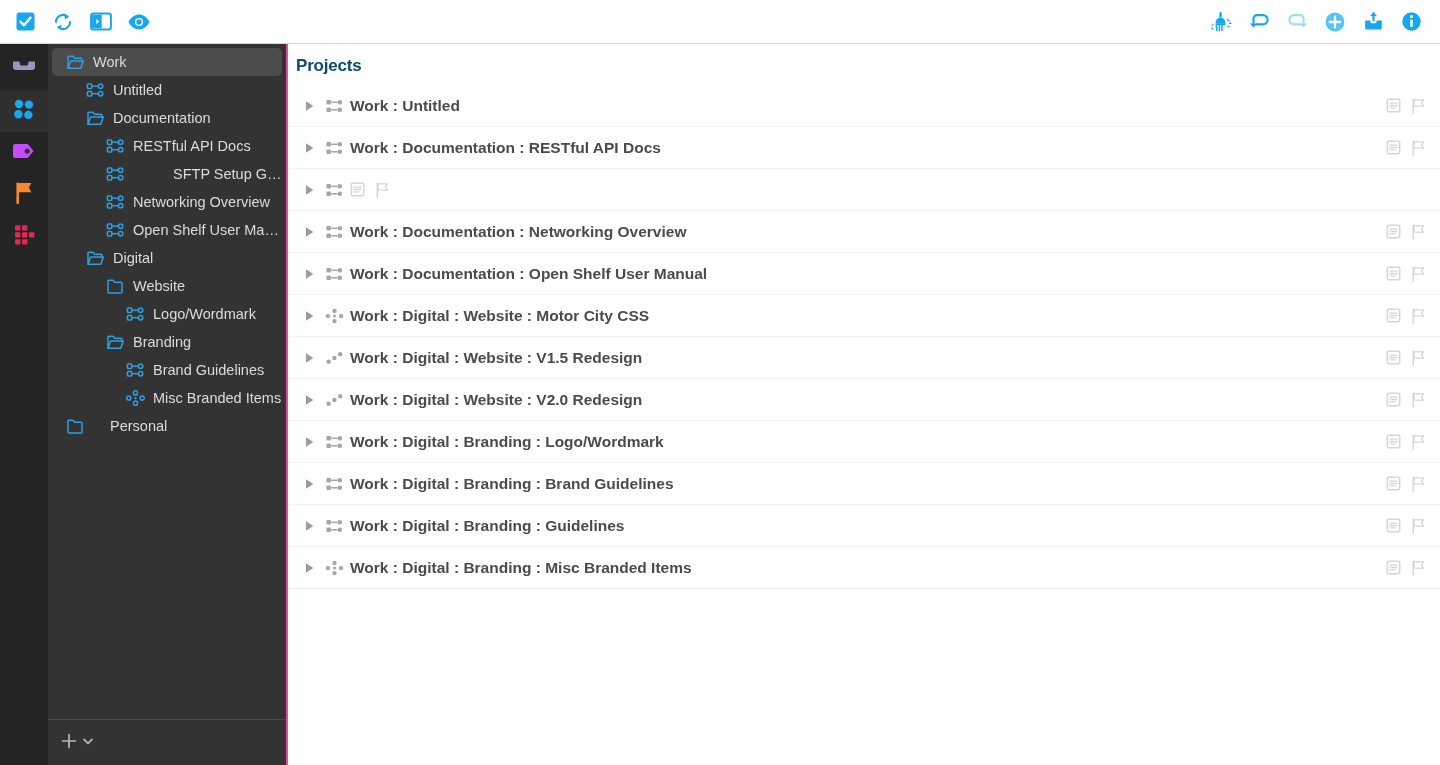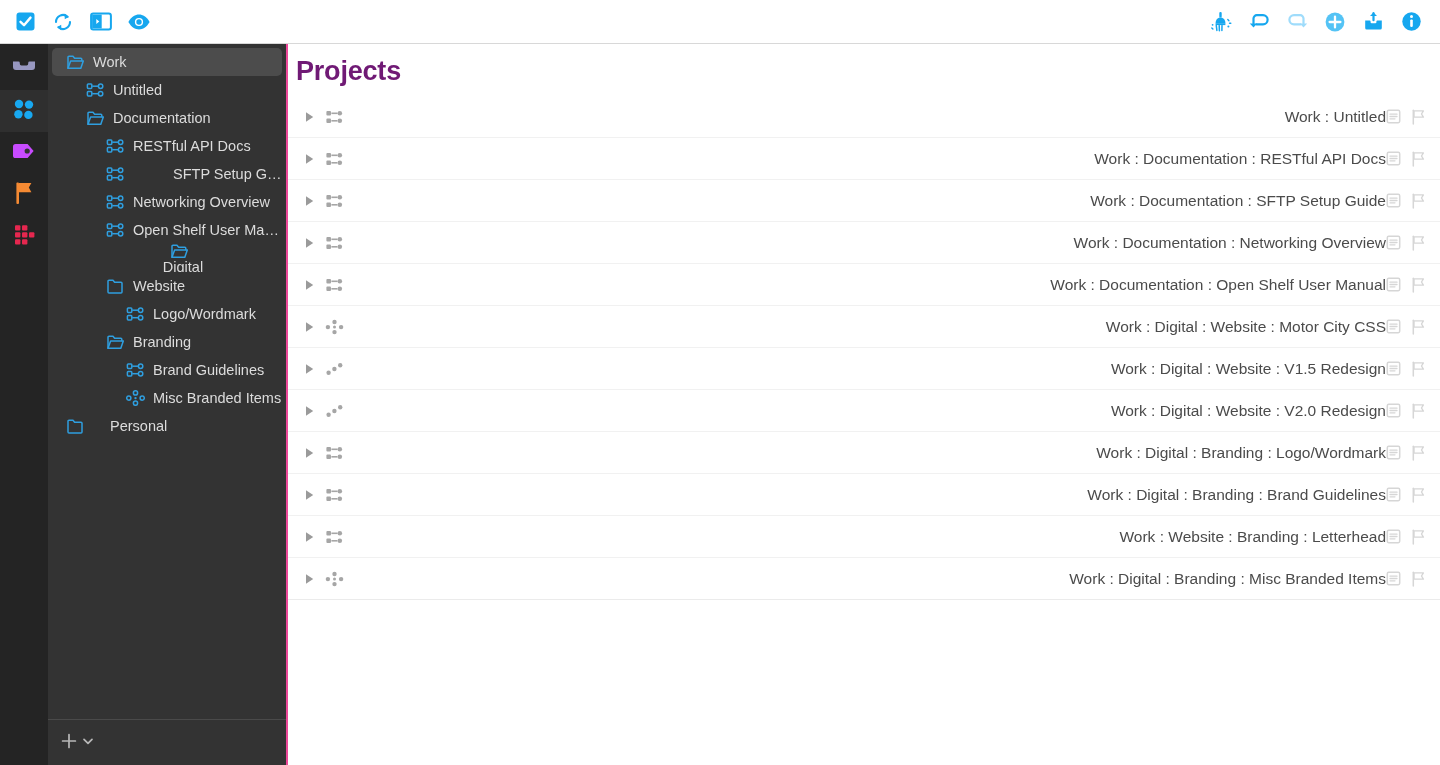--- a/index.html
+++ b/index.html
@@ -88,23 +88,23 @@
 
   
   .main {
     flex: 1;
     background: #ffffff;
     display: flex; flex-direction: column;
     min-width: 0;
     overflow: hidden;
   }
   .main-title {
-    font-size: 27px;
+    font-size: 17px;
     font-weight: bold;
-    color: #701a75;
+    color: #0c4a6e;
     padding: 12px 0 9px 8px;
     letter-spacing: -0.2px;
   }
   .list { flex: 1; overflow: hidden; }
   .row {
     height: 43px;
     display: flex; align-items: center;
     border-top: 1px solid #f1f1f1;
     border-bottom: 1px solid #ebebeb;
     margin-top: -1px;
@@ -118,26 +118,25 @@
     cursor: pointer;
   }
   .row-icon {
     width: 24px; min-width: 24px;
     display: flex; align-items: center; justify-content: center;
     margin-right: 4px;
   }
   .row-title {
     flex: 1;
     font-size: 15.5px;
-    font-weight: normal;
+    font-weight: bold;
     color: #4b4b4b;
     white-space: nowrap;
     overflow: hidden;
     text-overflow: ellipsis;
-    text-align: right;
   }
   .row-actions { display: flex; align-items: center; gap: 10px; }
   .row-act { cursor: pointer; display: flex; align-items: center; }
 </style>
 </head>
 <body>
 
 <div class="toolbar">
   <div class="tb-group">
 
@@ -381,21 +380,21 @@
       <rect x="1.4" y="2" width="4.4" height="4.4" rx="0.8" stroke="#2f9fe0" stroke-width="1.5" fill="none"></rect>
       <line x1="6.2" y1="4.2" x2="12.4" y2="4.2" stroke="#2f9fe0" stroke-width="1.5"></line>
       <circle cx="14.6" cy="4.2" r="2.2" stroke="#2f9fe0" stroke-width="1.5" fill="none"></circle>
       <rect x="1.4" y="9.5" width="4.4" height="4.4" rx="0.8" stroke="#2f9fe0" stroke-width="1.5" fill="none"></rect>
       <line x1="6.2" y1="11.7" x2="12.4" y2="11.7" stroke="#2f9fe0" stroke-width="1.5"></line>
       <circle cx="14.6" cy="11.7" r="2.2" stroke="#2f9fe0" stroke-width="1.5" fill="none"></circle>
     </svg>
           </span>
           <span class="tree-label">Open Shelf User Man…</span>
         </div>
-        <div class="tree-row" style="padding-left: 32px; flex-direction: column;">
+        <div class="tree-row" style="padding-left: 32px;">
           <span class="tree-icon">
             <svg width="17" height="15" viewBox="0 0 17 15">
       <path d="M1 13.2 V2.3 a1 1 0 0 1 1-1 h4 l1.6 2 h6.2 a1 1 0 0 1 1 1 v1.1" stroke="#2f9fe0" stroke-width="1.5" fill="none" stroke-linejoin="round" stroke-linecap="round"></path>
       <path d="M1 13.2 L3.6 5.9 H16.3 L13.8 13.2 Z" stroke="#2f9fe0" stroke-width="1.5" fill="none" stroke-linejoin="round"></path>
     </svg>
           </span>
           <span class="tree-label">Digital</span>
         </div>
         <div class="tree-row" style="padding-left: 52px;">
           <span class="tree-icon">
@@ -553,21 +552,20 @@
           <span class="row-icon">
             <svg width="19" height="16" viewBox="0 0 19 16">
       <rect x="1.4" y="2" width="4.6" height="4.4" rx="1" fill="#a6a6a6"></rect>
       <rect x="6.4" y="3.5" width="6" height="1.6" fill="#a6a6a6"></rect>
       <circle cx="14.8" cy="4.2" r="2.3" fill="#a6a6a6"></circle>
       <rect x="1.4" y="9.5" width="4.6" height="4.4" rx="1" fill="#a6a6a6"></rect>
       <rect x="6.4" y="11" width="6" height="1.6" fill="#a6a6a6"></rect>
       <circle cx="14.8" cy="11.7" r="2.3" fill="#a6a6a6"></circle>
     </svg>
           </span>
-          <span class="row-title">Work : Documentation : SFTP Setup Guide</span>
           <span class="row-actions">
             <span class="row-act">
               <svg width="15" height="15" viewBox="0 0 15 15">
       <rect x="1.3" y="1.3" width="12.4" height="12.4" rx="1.4" stroke="#d6d6d6" stroke-width="1.5" fill="none"></rect>
       <path d="M4 5.2 H11 M4 7.5 H11 M4 9.8 H9" stroke="#d6d6d6" stroke-width="1.3" stroke-linecap="round"></path>
     </svg>
             </span>
             <span class="row-act">
               <svg width="15" height="16" viewBox="0 0 15 16">
       <path d="M2.3 1.2 V15" stroke="#d6d6d6" stroke-width="1.5" stroke-linecap="round"></path>
@@ -802,21 +800,21 @@
           <span class="row-icon">
             <svg width="19" height="16" viewBox="0 0 19 16">
       <rect x="1.4" y="2" width="4.6" height="4.4" rx="1" fill="#a6a6a6"></rect>
       <rect x="6.4" y="3.5" width="6" height="1.6" fill="#a6a6a6"></rect>
       <circle cx="14.8" cy="4.2" r="2.3" fill="#a6a6a6"></circle>
       <rect x="1.4" y="9.5" width="4.6" height="4.4" rx="1" fill="#a6a6a6"></rect>
       <rect x="6.4" y="11" width="6" height="1.6" fill="#a6a6a6"></rect>
       <circle cx="14.8" cy="11.7" r="2.3" fill="#a6a6a6"></circle>
     </svg>
           </span>
-          <span class="row-title">Work : Website : Branding : Letterhead</span>
+          <span class="row-title">Work : Digital : Branding : Guidelines</span>
           <span class="row-actions">
             <span class="row-act">
               <svg width="15" height="15" viewBox="0 0 15 15">
       <rect x="1.3" y="1.3" width="12.4" height="12.4" rx="1.4" stroke="#d6d6d6" stroke-width="1.5" fill="none"></rect>
       <path d="M4 5.2 H11 M4 7.5 H11 M4 9.8 H9" stroke="#d6d6d6" stroke-width="1.3" stroke-linecap="round"></path>
     </svg>
             </span>
             <span class="row-act">
               <svg width="15" height="16" viewBox="0 0 15 16">
       <path d="M2.3 1.2 V15" stroke="#d6d6d6" stroke-width="1.5" stroke-linecap="round"></path>

